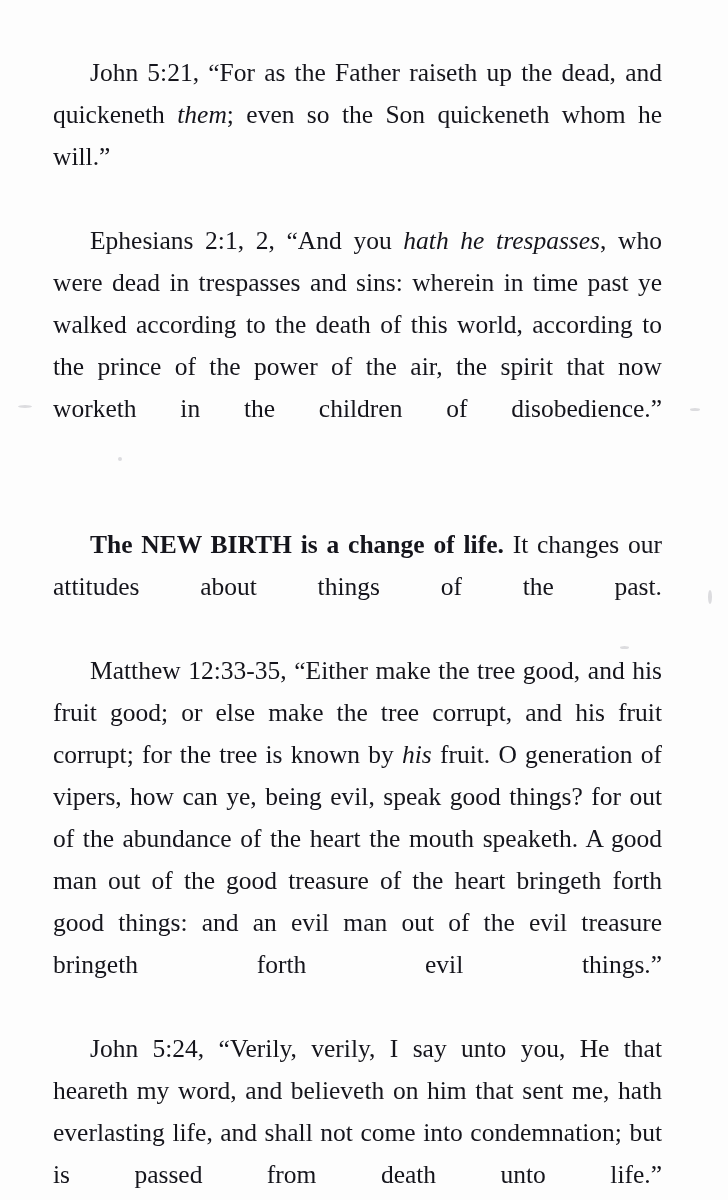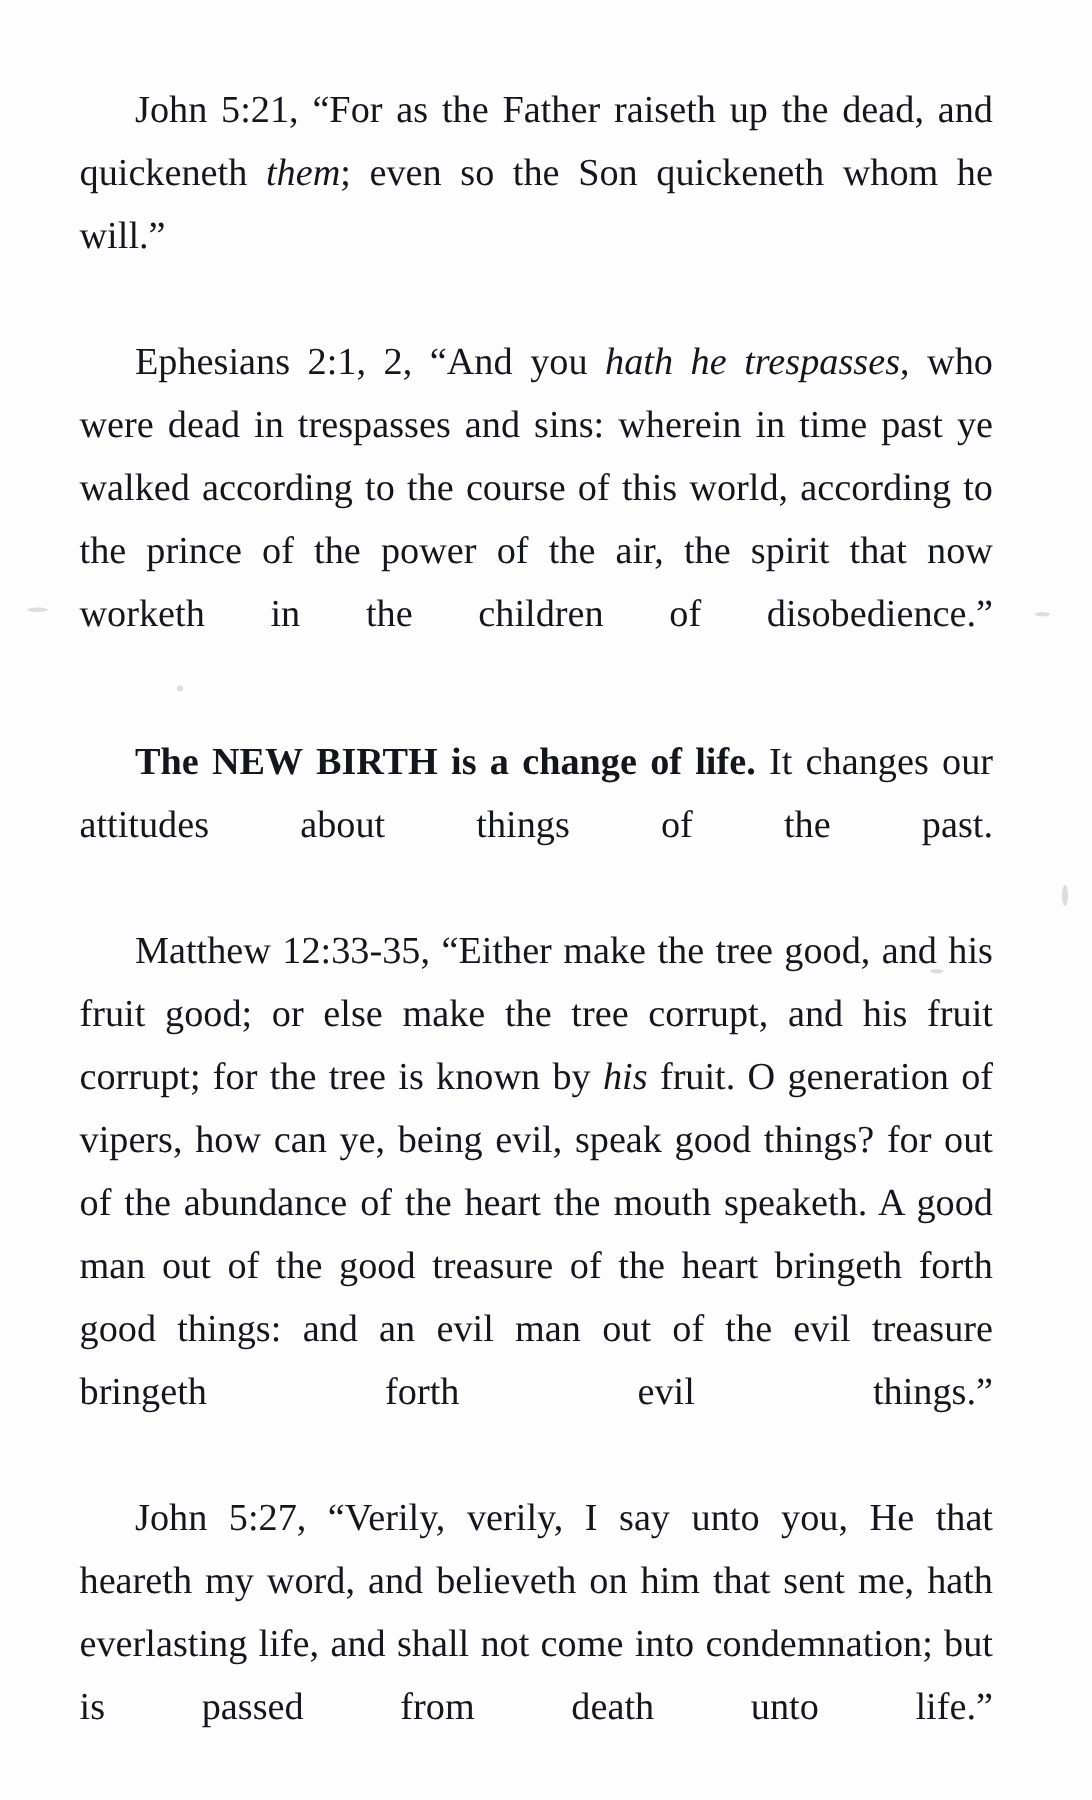--- a/index.html
+++ b/index.html
@@ -54,21 +54,21 @@
     line-height: 42px;
     text-align: justify;
     text-justify: inter-word;
     text-indent: 37px;
     -webkit-hyphens: none;
     hyphens: none;
     word-spacing: 0.01em;
   }
 
   p.para.gap-before {
-    margin-top: 15px;
+    margin-top: 52px;
   }
 
   
   p.para::after {
     content: "";
     display: inline-block;
     width: 100%;
   }
 
   .it {
@@ -85,19 +85,19 @@
 
   <div class="scan-tint"></div>
   <div class="edge-speck" style="left:18px; top:405px; width:14px; height:3px;"></div>
   <div class="edge-speck" style="left:690px; top:408px; width:10px; height:3px;"></div>
   <div class="edge-speck" style="left:708px; top:590px; width:4px; height:14px;"></div>
   <div class="edge-speck" style="left:118px; top:457px; width:4px; height:4px;"></div>
   <div class="edge-speck" style="left:620px; top:646px; width:9px; height:3px;"></div>
 
   <div class="text-block" id="body-text-block">
       <p class="para"><span>John 5:21, “For as the Father raiseth up the dead, and quickeneth </span><span class="it">them</span><span>; even so the Son quickeneth whom he will.”</span></p>
-      <p class="para"><span>Ephesians 2:1, 2, “And you </span><span class="it">hath he trespasses</span><span>, who were dead in trespasses and sins: wherein in time past ye walked according to the course of this world, according to the prince of the power of the air, the spirit that now worketh in the children of disobedience.”</span></p>
+      <p class="para"><span>Ephesians 2:1, 2, “And you </span><span class="it">hath he trespasses</span><span>, who were dead in trespasses and sins: wherein in time past ye walked according to the death of this world, according to the prince of the power of the air, the spirit that now worketh in the children of disobedience.”</span></p>
       <p class="para gap-before"><span class="bd">The NEW BIRTH is a change of life.</span><span> It changes our attitudes about things of the past.</span></p>
       <p class="para"><span>Matthew 12:33-35, “Either make the tree good, and his fruit good; or else make the tree corrupt, and his fruit corrupt; for the tree is known by </span><span class="it">his</span><span> fruit. O generation of vipers, how can ye, being evil, speak good things? for out of the abundance of the heart the mouth speaketh. A good man out of the good treasure of the heart bringeth forth good things: and an evil man out of the evil treasure bringeth forth evil things.”</span></p>
-      <p class="para"><span>John 5:27, “Verily, verily, I say unto you, He that heareth my word, and believeth on him that sent me, hath everlasting life, and shall not come into condemnation; but is passed from death unto life.”</span></p>
+      <p class="para"><span>John 5:24, “Verily, verily, I say unto you, He that heareth my word, and believeth on him that sent me, hath everlasting life, and shall not come into condemnation; but is passed from death unto life.”</span></p>
     </div>
 
 </div>
 
 </body></html>

